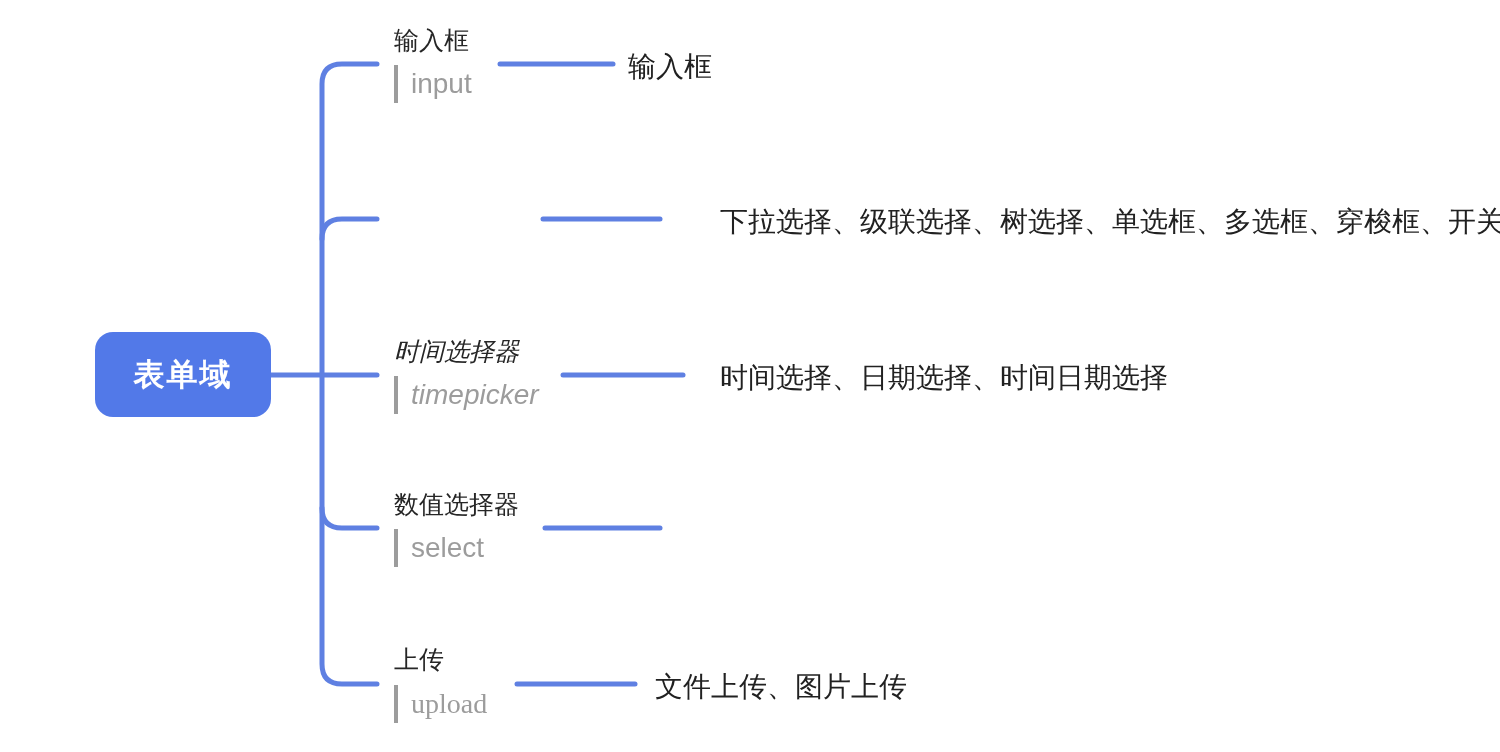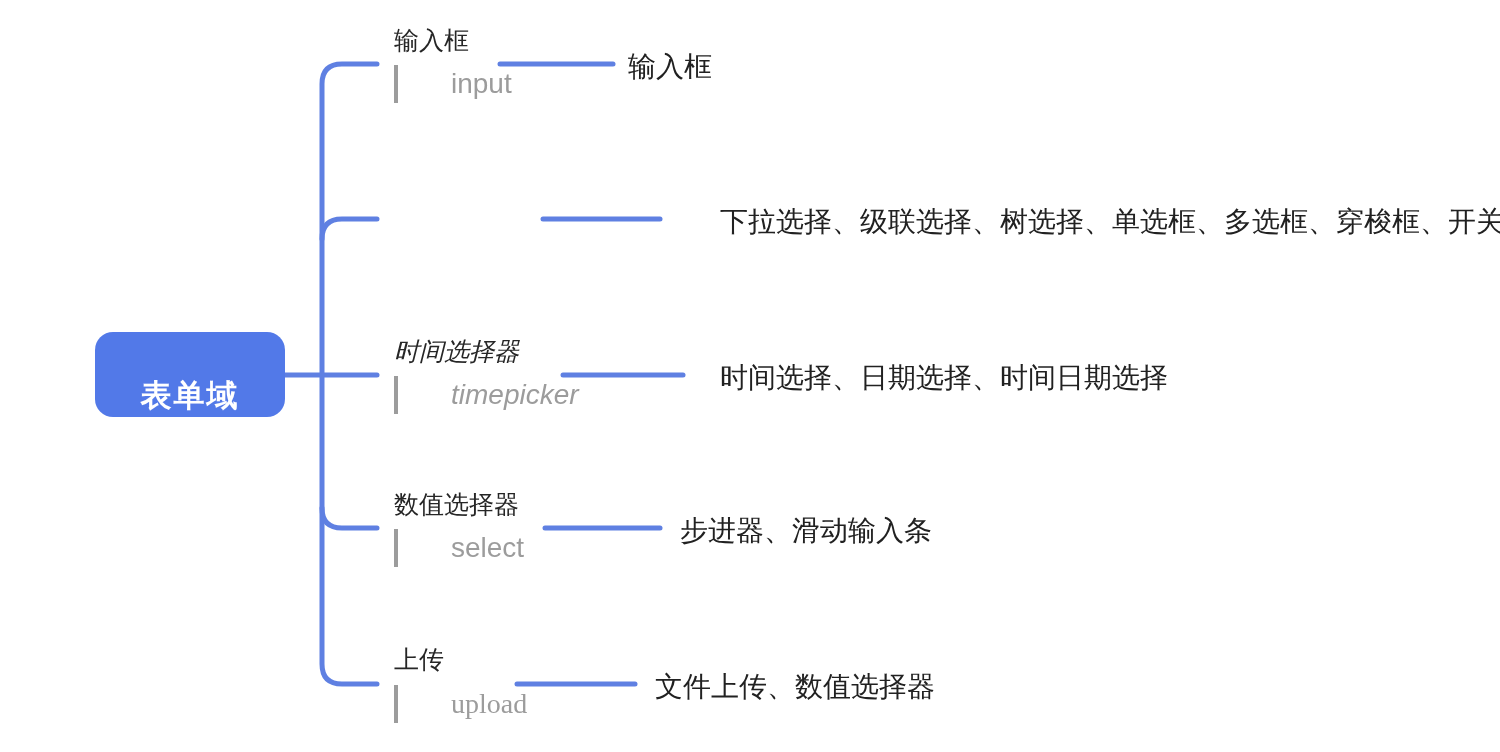--- a/index.html
+++ b/index.html
@@ -26,26 +26,26 @@
   .connector-svg path {
     fill: none;
     stroke: #5f80e2;
     stroke-width: 5;
     stroke-linecap: round;
   }
   .root-node {
     position: absolute;
     left: 95px;
     top: 332px;
-    width: 190px;
+    width: 176px;
     height: 85px;
     background: #5279e8;
     border-radius: 18px;
     display: flex;
-    align-items: flex-end;
+    align-items: center;
     justify-content: center;
     z-index: 2;
     cursor: default;
   }
   .root-node .root-label {
     color: #ffffff;
     font-size: 31px;
     font-weight: bold;
     letter-spacing: 2px;
   }
@@ -57,21 +57,20 @@
   .branch-title {
     font-size: 25px;
     line-height: 30px;
     color: #262626;
     white-space: nowrap;
   }
   .branch-code-row {
     margin-top: 10px;
     display: flex;
     align-items: center;
-    gap: 40px;
   }
   .code-bar {
     width: 4px;
     height: 38px;
     background: #9c9c9c;
     flex: none;
   }
   .branch-code {
     font-size: 28px;
     line-height: 38px;
@@ -140,24 +139,23 @@
   </div>
   <div class="leaf-node leaf-3">时间选择、日期选择、时间日期选择</div>
 
   <div class="branch-node branch-4">
     <div class="branch-title">数值选择器</div>
     <div class="branch-code-row">
       <div class="code-bar"></div>
       <div class="branch-code">select</div>
     </div>
   </div>
-  <div class="leaf-node leaf-4">步进器、滑动输入条</div>
 
   <div class="branch-node branch-5">
     <div class="branch-title">上传</div>
     <div class="branch-code-row">
       <div class="code-bar"></div>
       <div class="branch-code">upload</div>
     </div>
   </div>
-  <div class="leaf-node leaf-5">文件上传、数值选择器</div>
+  <div class="leaf-node leaf-5">文件上传、图片上传</div>
 
 </div>
 
 </body></html>

